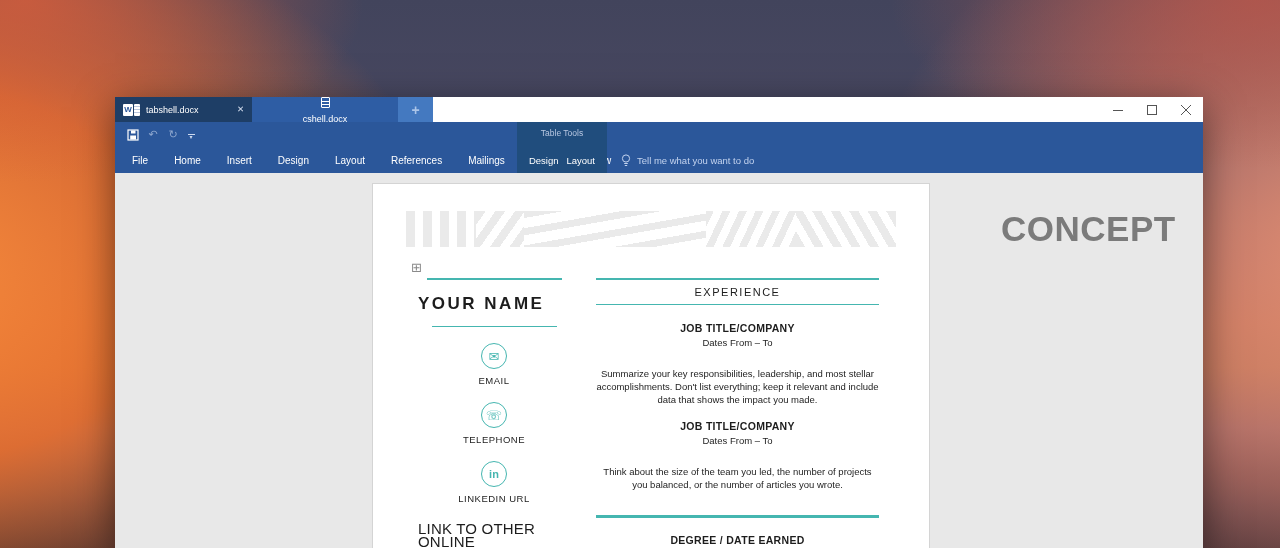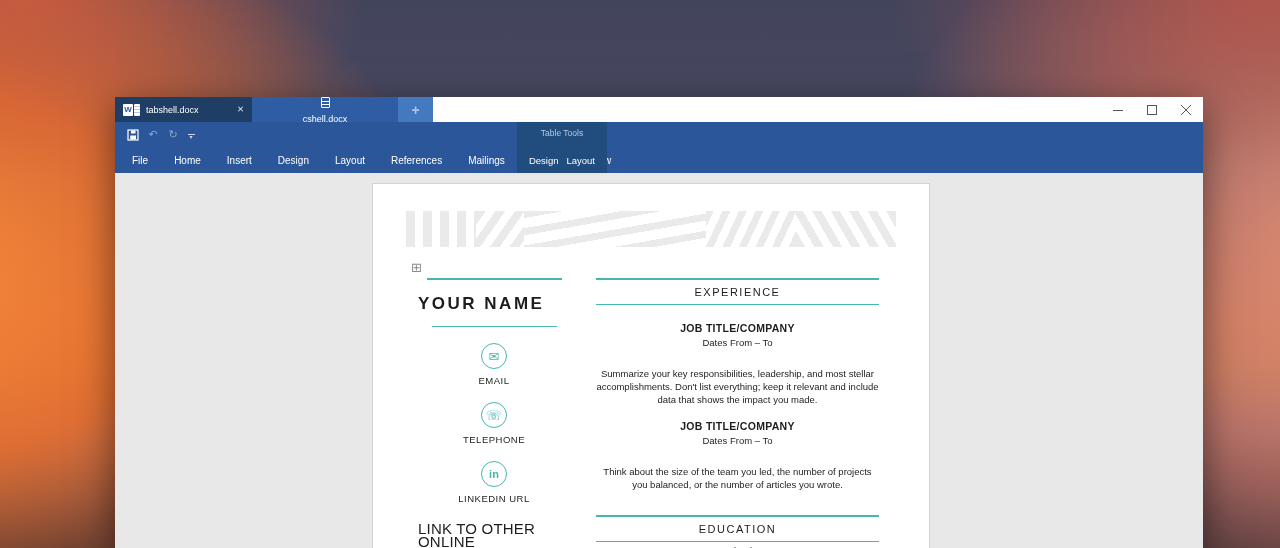--- a/index.html
+++ b/index.html
@@ -167,20 +167,28 @@
       </div>
 
       <div class="contextual">
         <div class="ctx-group">Table Tools</div>
         <div class="ctx-tabs">
           <span class="ctx-tab">Design</span>
           <span class="ctx-tab">Layout</span>
         </div>
       </div>
 
+      <div class="tellme">
+        <svg width="10" height="13">
+            <circle cx="5" cy="4.5" r="3.6" fill="none" stroke="#c3d3ef" stroke-width="1"></circle>
+            <line x1="3.2" y1="9.5" x2="6.8" y2="9.5" stroke="#c3d3ef" stroke-width="1"></line>
+            <line x1="3.8" y1="11.5" x2="6.2" y2="11.5" stroke="#c3d3ef" stroke-width="1"></line>
+          </svg>
+        <span>Tell me what you want to do</span>
+      </div>
     </div>
 
     <div class="docarea">
       <div class="page">
 
         <div class="pattern">
           <div class="pat pat-1"></div>
           <div class="pat pat-2"></div>
           <div class="pat pat-3"></div>
           <div class="pat pat-4"></div>
@@ -225,23 +233,24 @@
             <div class="job-summary">Summarize your key responsibilities, leadership, and most stellar accomplishments. Don't list everything; keep it relevant and include data that shows the impact you made.</div>
           </div>
 
           <div class="job">
             <div class="job-title">JOB TITLE/COMPANY</div>
             <div class="job-dates">Dates From – To</div>
             <div class="job-summary">Think about the size of the team you led, the number of projects you balanced, or the number of articles you wrote.</div>
           </div>
 
           <div class="rule edu-rule-top"></div>
-          <div class="sec-title">EDUCATION</div>
           <div class="rule"></div>
 
+          <div class="edu-degree">DEGREE / DATE EARNED</div>
           <div class="edu-school">School</div>
         </div>
       </div>
 
+      <div class="concept">CONCEPT</div>
     </div>
 
   </div>
 </div>
 
 </body></html>

